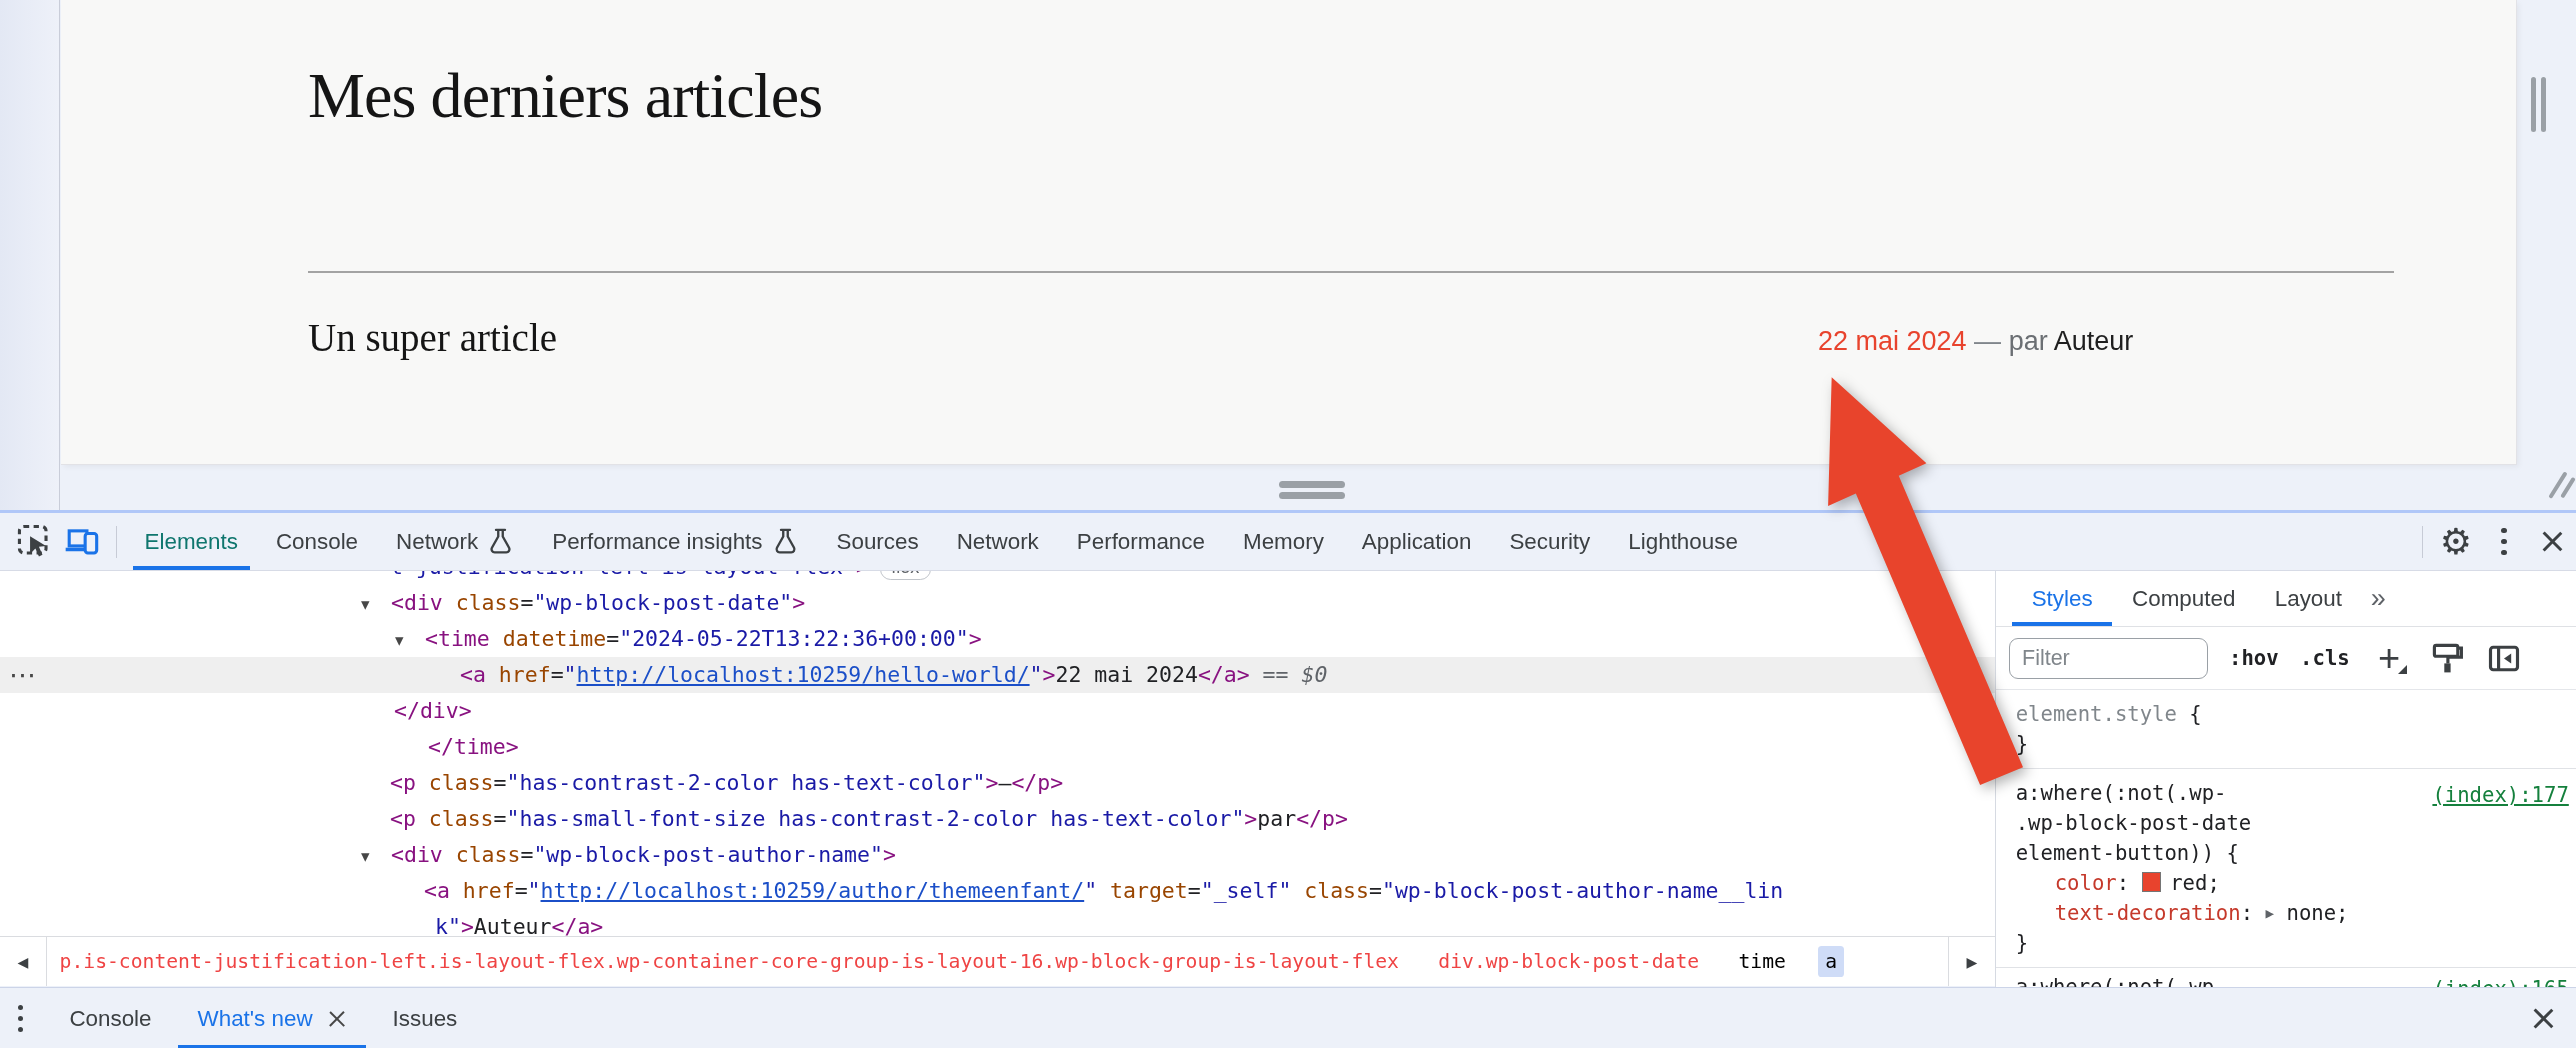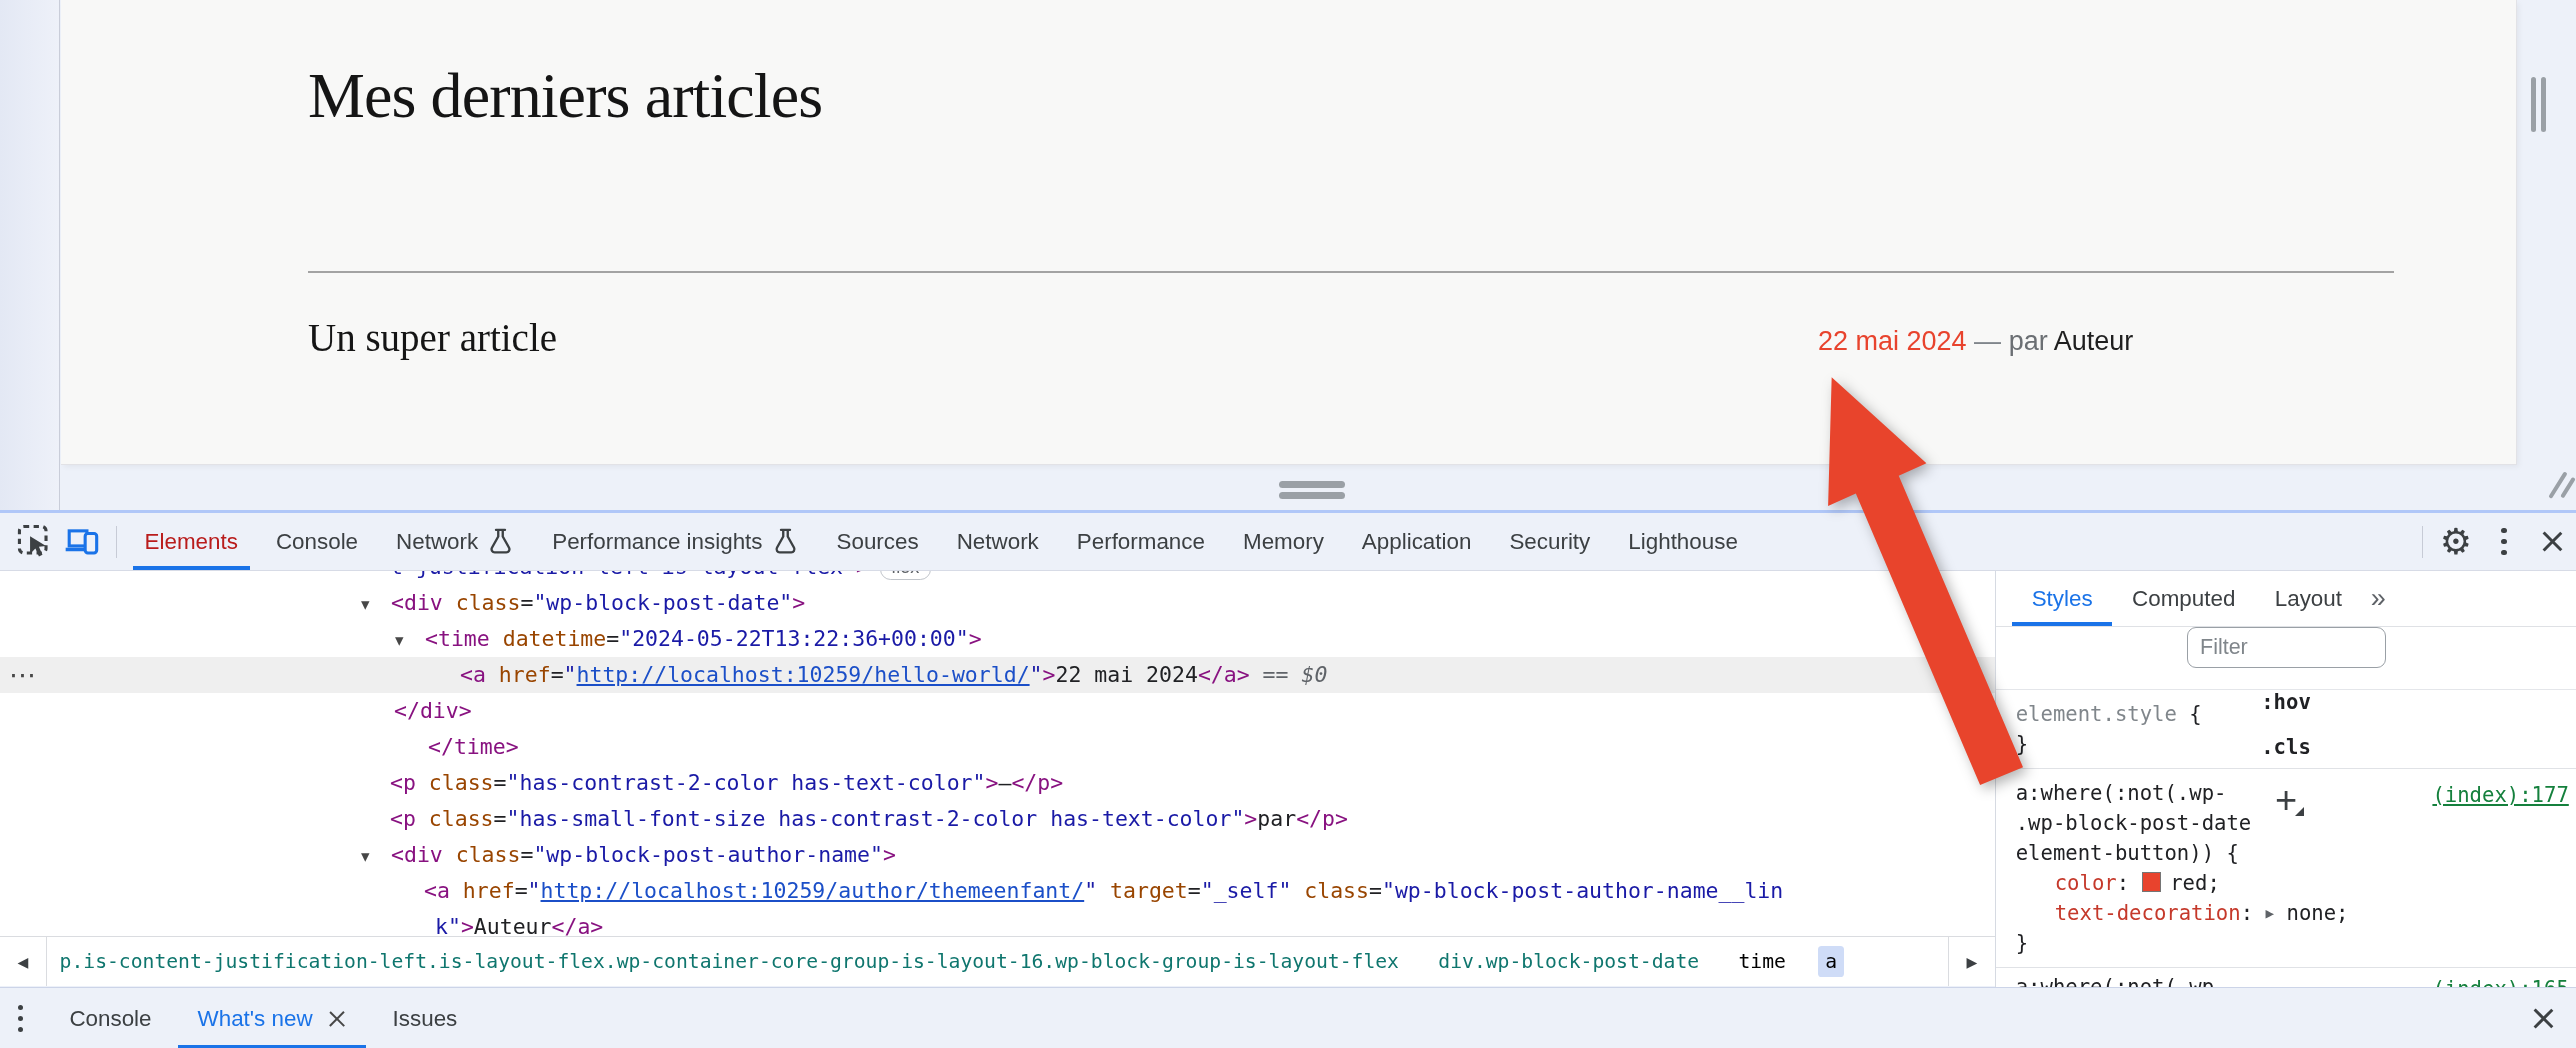--- a/index.html
+++ b/index.html
@@ -29,21 +29,21 @@
 
   
   #devtools-top-line{position:absolute;left:0;top:510px;width:2576px;height:2.7px;background:#b0c7f8;}
   #main-toolbar{position:absolute;left:0;top:513px;width:2576px;height:58px;background:#edf1f9;
     border-bottom:0.9px solid #d7dbe6;display:flex;align-items:center;padding-left:10.7px;}
   .tbtn{width:48px;height:47px;display:flex;align-items:center;justify-content:center;flex:none;}
   .tool-sep{width:0.9px;height:32px;background:#c7cbd6;margin:0 9px;flex:none;}
   #main-tabs{display:flex;height:100%;align-items:stretch;}
   .mtab{display:flex;align-items:center;padding:0 19px;font-size:22.4px;color:#3c4043;
     position:relative;white-space:nowrap;}
-  .mtab.active{color:#b91c1c;}
+  .mtab.active{color:#0f766e;}
   .mtab.active::after{content:"";position:absolute;left:7.2px;right:7.2px;bottom:0;height:4.5px;background:#1a73e8;}
   .mtab .flask{margin-left:9px;display:flex;}
   #toolbar-right{margin-left:auto;display:flex;align-items:center;height:100%;}
   .gear-glyph{font-size:36px;color:#3c4043;line-height:1;}
   .kebab{display:inline-flex;flex-direction:column;gap:5.4px;}
   .kebab i{width:5.4px;height:5.4px;border-radius:50%;background:#3c4043;}
   .x-icon{position:relative;width:27px;height:27px;}
   .x-icon::before,.x-icon::after{content:"";position:absolute;left:12.5px;top:0.9px;width:2.7px;height:25px;background:#3c4043;}
   .x-icon::before{transform:rotate(45deg);} .x-icon::after{transform:rotate(-45deg);}
 
@@ -71,32 +71,32 @@
   #breadcrumb-bar{position:absolute;left:0;top:936px;width:1995px;height:50px;background:#fff;
     border-top:0.9px solid #dadce0;display:flex;align-items:stretch;overflow:hidden;}
   .crumb-btn{width:47px;flex:none;display:flex;align-items:center;justify-content:center;
     background:#fff;color:#3c4043;font-size:21.5px;}
   #crumb-prev{border-right:0.9px solid #dadce0;}
   #crumb-next{border-left:0.9px solid #dadce0;margin-left:auto;}
   #crumbs{display:flex;align-items:center;gap:25px;padding:0 1.8px 0 5.4px;white-space:nowrap;
     font-family:"DejaVu Sans Mono","Liberation Mono",monospace;font-size:19.7px;overflow:hidden;flex:none;}
   .crumb{flex:none;padding:3.6px 7.2px;border-radius:3.6px;}
   .crumb.sel{background:#cfdcf7;}
-  .cr-cls{color:#0f766e;}
+  .cr-cls{color:#ef4444;}
   .cr-tag{color:#000000;text-align:center;}
 
   
   #styles-panel{position:absolute;left:1995px;top:571px;width:581px;height:416px;background:#fff;
     border-left:0.9px solid #d6dae2;overflow:hidden;}
   #styles-tabs{height:56px;border-bottom:0.9px solid #dfe1e5;display:flex;align-items:stretch;padding-left:16px;}
   .stab{display:flex;align-items:center;padding:0 19.7px;font-size:22.4px;color:#3c4043;position:relative;}
   .stab.active{color:#1a73e8;}
   .stab.active::after{content:"";position:absolute;left:0;right:0;bottom:0;height:3.6px;background:#1a73e8;}
   .stab-more{display:flex;align-items:center;padding:0 9px;font-size:27px;color:#5f6368;}
-  #styles-toolbar{height:63px;border-bottom:0.9px solid #e4e6ea;display:flex;align-items:center;padding:0 12.5px;gap:21.5px;flex-direction:column;}
+  #styles-toolbar{height:63px;border-bottom:0.9px solid #e4e6ea;display:flex;align-items:center;padding:0 12.5px;gap:21.5px;}
   #filter-input{width:199px;height:41px;border:1.8px solid #9aa0a6;border-radius:9px;background:#fff;
     font-family:"Liberation Sans",sans-serif;font-size:21.5px;padding:0 12.5px;color:#202124;outline:none;flex:none;}
   #filter-input::placeholder{color:#80868b;}
   .st-toggle{font-family:"DejaVu Sans Mono","Liberation Mono",monospace;font-weight:bold;
     font-size:20.6px;color:#202124;flex:none;text-align:right;}
   .plus-wrap{position:relative;width:36px;height:39px;display:flex;align-items:center;justify-content:center;flex:none;}
   .plus-glyph{font-size:38px;color:#3c4043;font-weight:400;line-height:1;}
   .plus-wrap::after{content:"";position:absolute;right:0;bottom:3.6px;
     border-left:9px solid transparent;border-bottom:9px solid #3c4043;}
   #styles-rules{font-family:"DejaVu Sans Mono","Liberation Mono",monospace;font-size:20.6px;color:#202124;}

